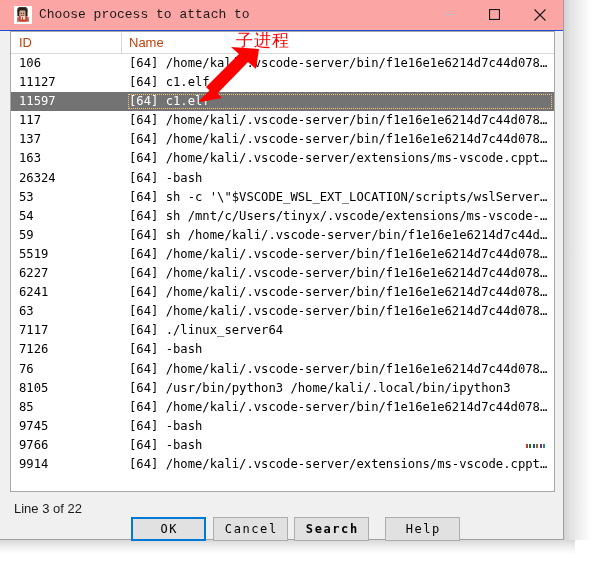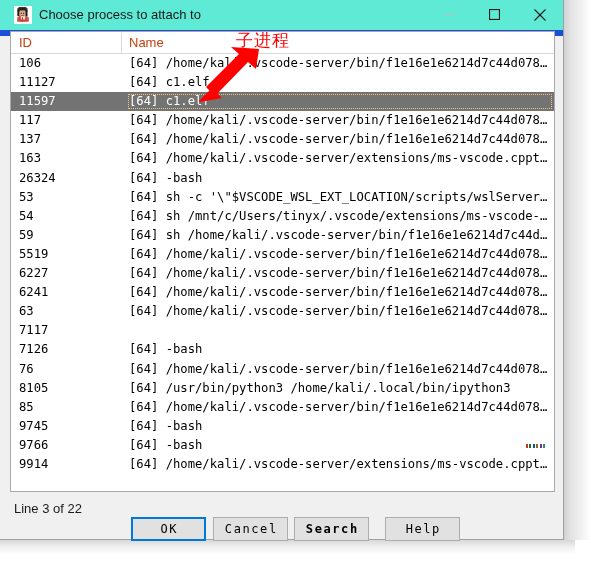--- a/index.html
+++ b/index.html
@@ -45,22 +45,23 @@
     border: 1px solid #a0a0a0;
     border-top: none;
     border-left: none;
     box-sizing: border-box;
   }
 
   
   #titlebar {
     position: relative;
     height: 30px;
-    background: #5eead4;
-    border-bottom: 6px solid #1d4ed8;
+    background: #fca5a5;
+    border-bottom: 1px solid #1d4ed8;
+    font-family: Liberation Mono, monospace;
   }
   #title-icon {
     position: absolute;
     left: 14px; top: 6px;
     width: 18px; height: 18px;
     image-rendering: pixelated;
   }
   #title-text {
     position: absolute;
     left: 39px; top: 6px;
@@ -352,20 +353,21 @@
         <div class="row">
           <div class="cell-id">6241</div>
           <div class="cell-name">[64] /home/kali/.vscode-server/bin/f1e16e1e6214d7c44d078b1f0607…</div>
         </div>
         <div class="row">
           <div class="cell-id">63</div>
           <div class="cell-name">[64] /home/kali/.vscode-server/bin/f1e16e1e6214d7c44d078b1f0607…</div>
         </div>
         <div class="row">
           <div class="cell-id">7117</div>
+          <div class="cell-name">[64] ./linux_server64</div>
         </div>
         <div class="row">
           <div class="cell-id">7126</div>
           <div class="cell-name">[64] -bash</div>
         </div>
         <div class="row">
           <div class="cell-id">76</div>
           <div class="cell-name">[64] /home/kali/.vscode-server/bin/f1e16e1e6214d7c44d078b1f0607…</div>
         </div>
         <div class="row">

